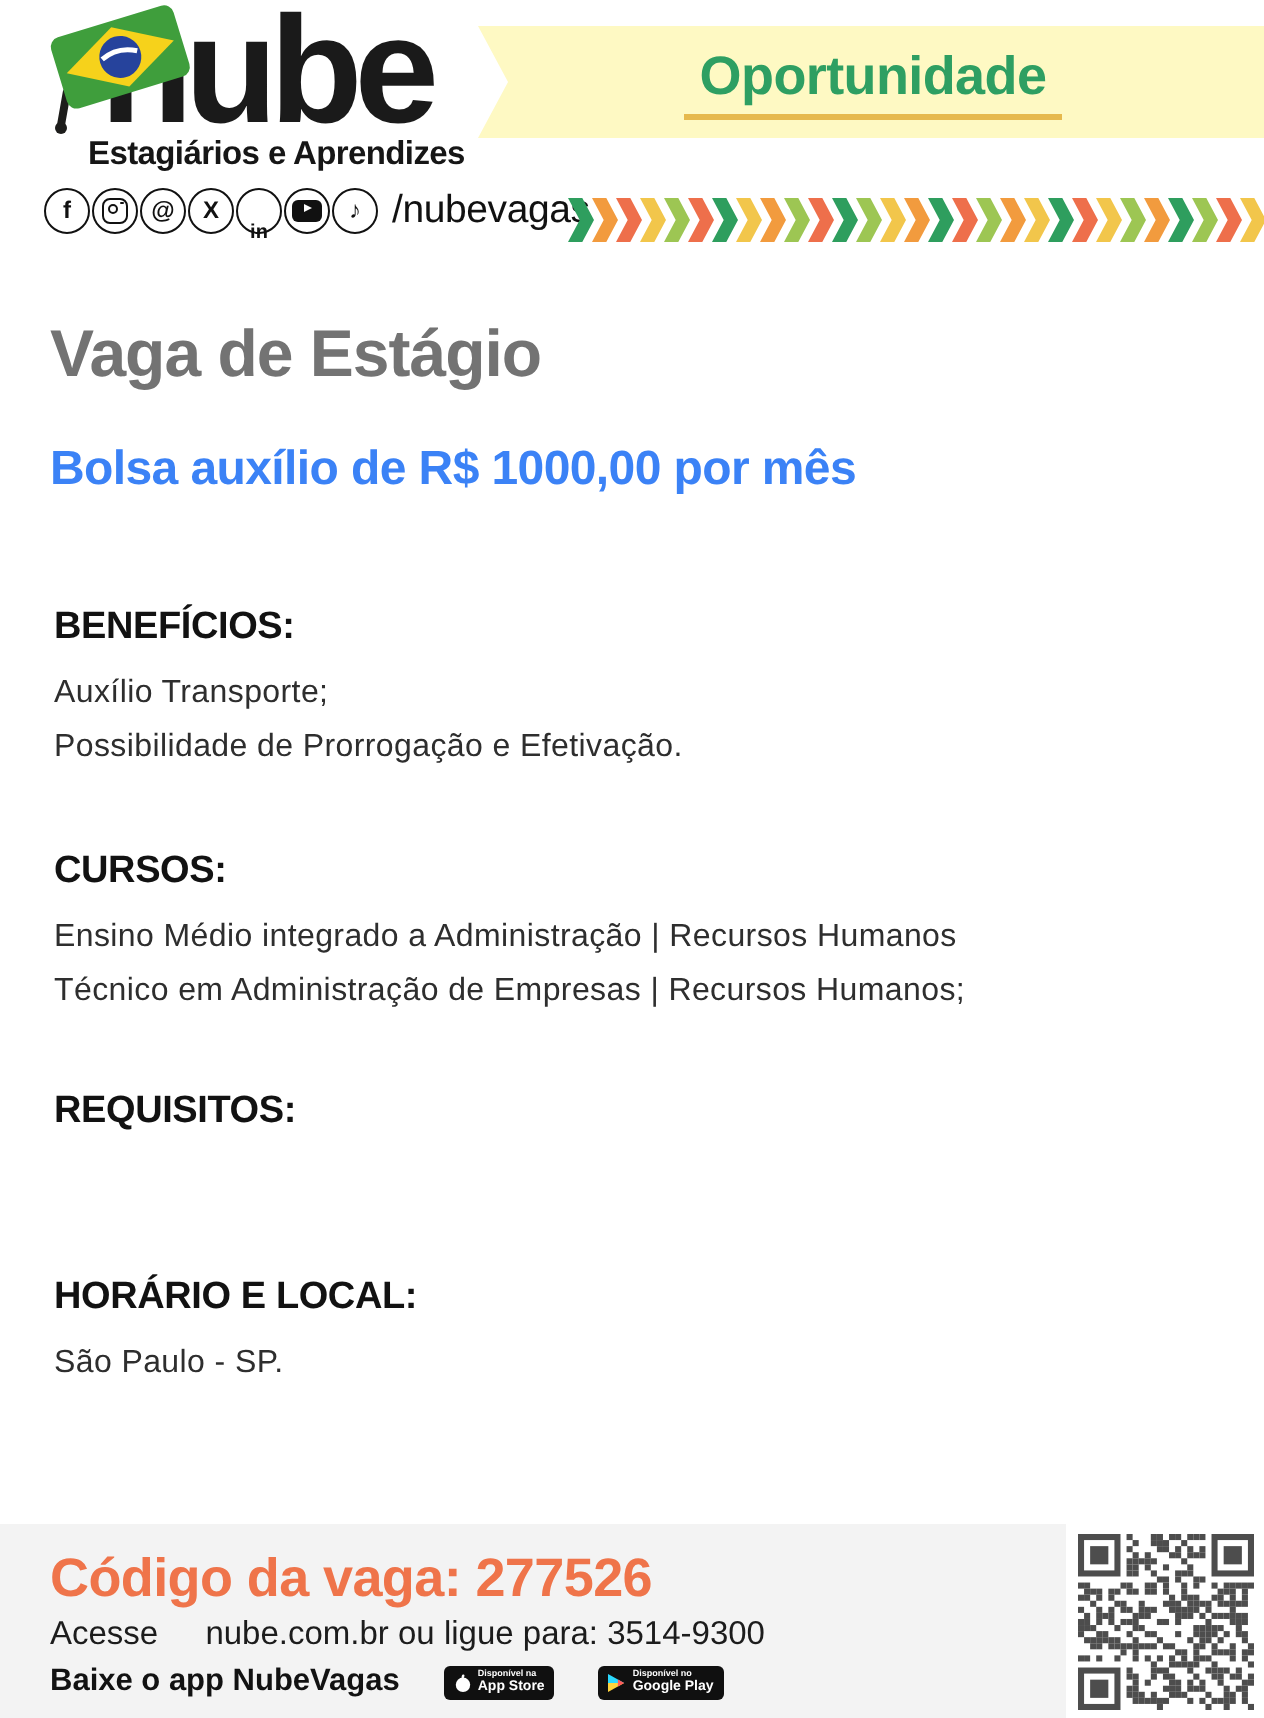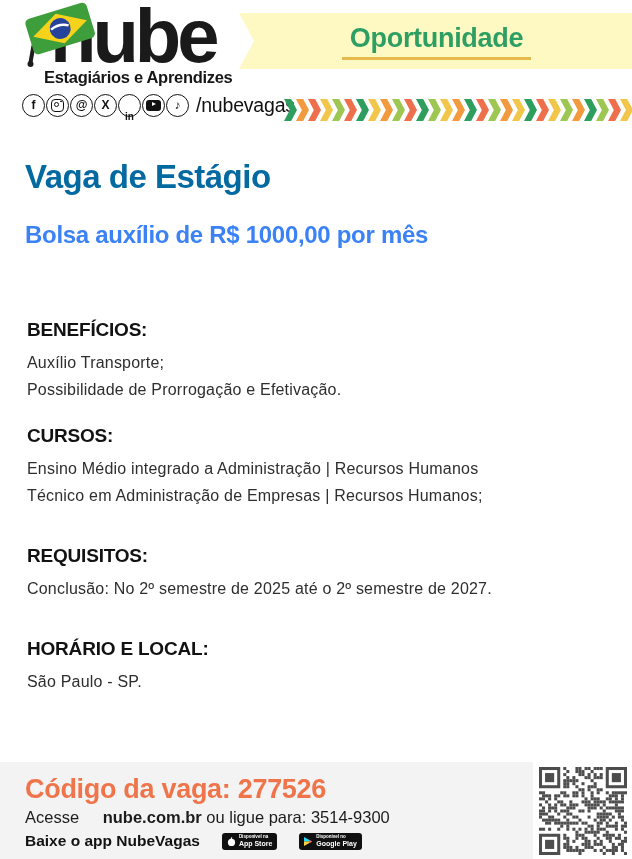--- a/index.html
+++ b/index.html
@@ -28,33 +28,33 @@
   .ig-dot { position:absolute; right:1px; top:1px; width:1.8px; height:1.8px; background:#111; border-radius:50%; }
   .yt { position:relative; width:15px; height:11px; background:#111; border-radius:3px; display:block; }
   .yt-tri { position:absolute; left:5.5px; top:2.8px; width:0; height:0; border-left:4.5px solid #fff; border-top:2.7px solid transparent; border-bottom:2.7px solid transparent; }
   .handle { margin-left:6px; font-size:19.5px; font-weight:500; color:#111; letter-spacing:-0.2px; }
 
   .chevron-strip { position:absolute; left:284px; top:99px; width:348px; height:22px; overflow:hidden; display:flex; }
   .chev { width:13px; height:22px; margin-right:-1px; flex:0 0 auto;
           clip-path:polygon(0 0,55% 0,100% 50%,55% 100%,0 100%,45% 50%); }
 
   
-  .job-title { position:absolute; left:25px; top:158px; font-size:33px; font-weight:800; letter-spacing:-0.5px; color:#0369a1; }
+  .job-title { position:absolute; left:25px; top:158px; font-size:33px; font-weight:800; letter-spacing:-0.5px; color:#737373; }
   .salary { position:absolute; left:25px; top:221px; font-size:24px; font-weight:800; letter-spacing:-0.3px; color:#3b82f6; }
 
   .sec { position:absolute; left:27px; right:30px; }
   .sec-h { font-size:19px; font-weight:800; color:#121212; margin-bottom:8px; letter-spacing:-0.2px; }
   .sec-line { font-size:16px; color:#2e2e2e; line-height:27px; letter-spacing:0.2px; }
-  .sec-1 { top:319px; } .sec-2 { top:425px; } .sec-3 { top:545px; } .sec-4 { top:638px; }
+  .sec-1 { top:303px; } .sec-2 { top:425px; } .sec-3 { top:545px; } .sec-4 { top:638px; }
 
   
   .footer { position:absolute; left:0; top:762px; width:632px; height:97px; background:#f3f3f3; }
   .code-line { position:absolute; left:25px; top:12px; font-size:27px; font-weight:800; letter-spacing:-0.3px; color:#EF744A; }
   .access-line { position:absolute; left:25px; top:46px; font-size:16.5px; color:#1c1c1c; }
-  .access-line b { font-weight:700;padding-left:19px; }
+  .access-line b { font-weight:400;padding-left:19px; }
   .app-line { position:absolute; left:25px; top:70px; font-size:15.5px; font-weight:800; color:#121212; display:flex; align-items:center;gap:16px; }
   .badge { display:inline-flex; align-items:center; background:#101010; color:#fff; border-radius:3px;
            height:17px; padding:2px 5px; margin-left:6px; }
   .badge svg { width:9px; height:11px; margin-right:3px; }
   .badge-txt { display:flex; flex-direction:column; line-height:1.05; }
   .badge-txt i { font-style:normal; font-size:4.5px; }
   .badge-txt b { font-size:7px; font-weight:700; white-space:nowrap; }
   .qr-panel { position:absolute; right:0; top:0; width:99px; height:97px; background:#ffffff;
               display:flex; align-items:center; justify-content:center; }
   .qr-panel svg { width:88px; height:88px; }
@@ -153,21 +153,20 @@
   </div>
 
   <div class="sec sec-2">
     <div class="sec-h">CURSOS:</div>
     <div class="sec-line">Ensino Médio integrado a Administração | Recursos Humanos</div>
     <div class="sec-line">Técnico em Administração de Empresas | Recursos Humanos;</div>
   </div>
 
   <div class="sec sec-3">
     <div class="sec-h">REQUISITOS:</div>
-    <div class="sec-line">Conclusão: No 2º semestre de 2025 até o 2º semestre de 2027.</div>
   </div>
 
   <div class="sec sec-4">
     <div class="sec-h">HORÁRIO E LOCAL:</div>
     <div class="sec-line">São Paulo - SP.</div>
   </div>
 
   <div class="footer">
     <div class="code-line">Código da vaga: 277526</div>
     <div class="access-line"><span>Acesse </span><b>nube.com.br</b><span> ou ligue para: 3514-9300</span></div>

